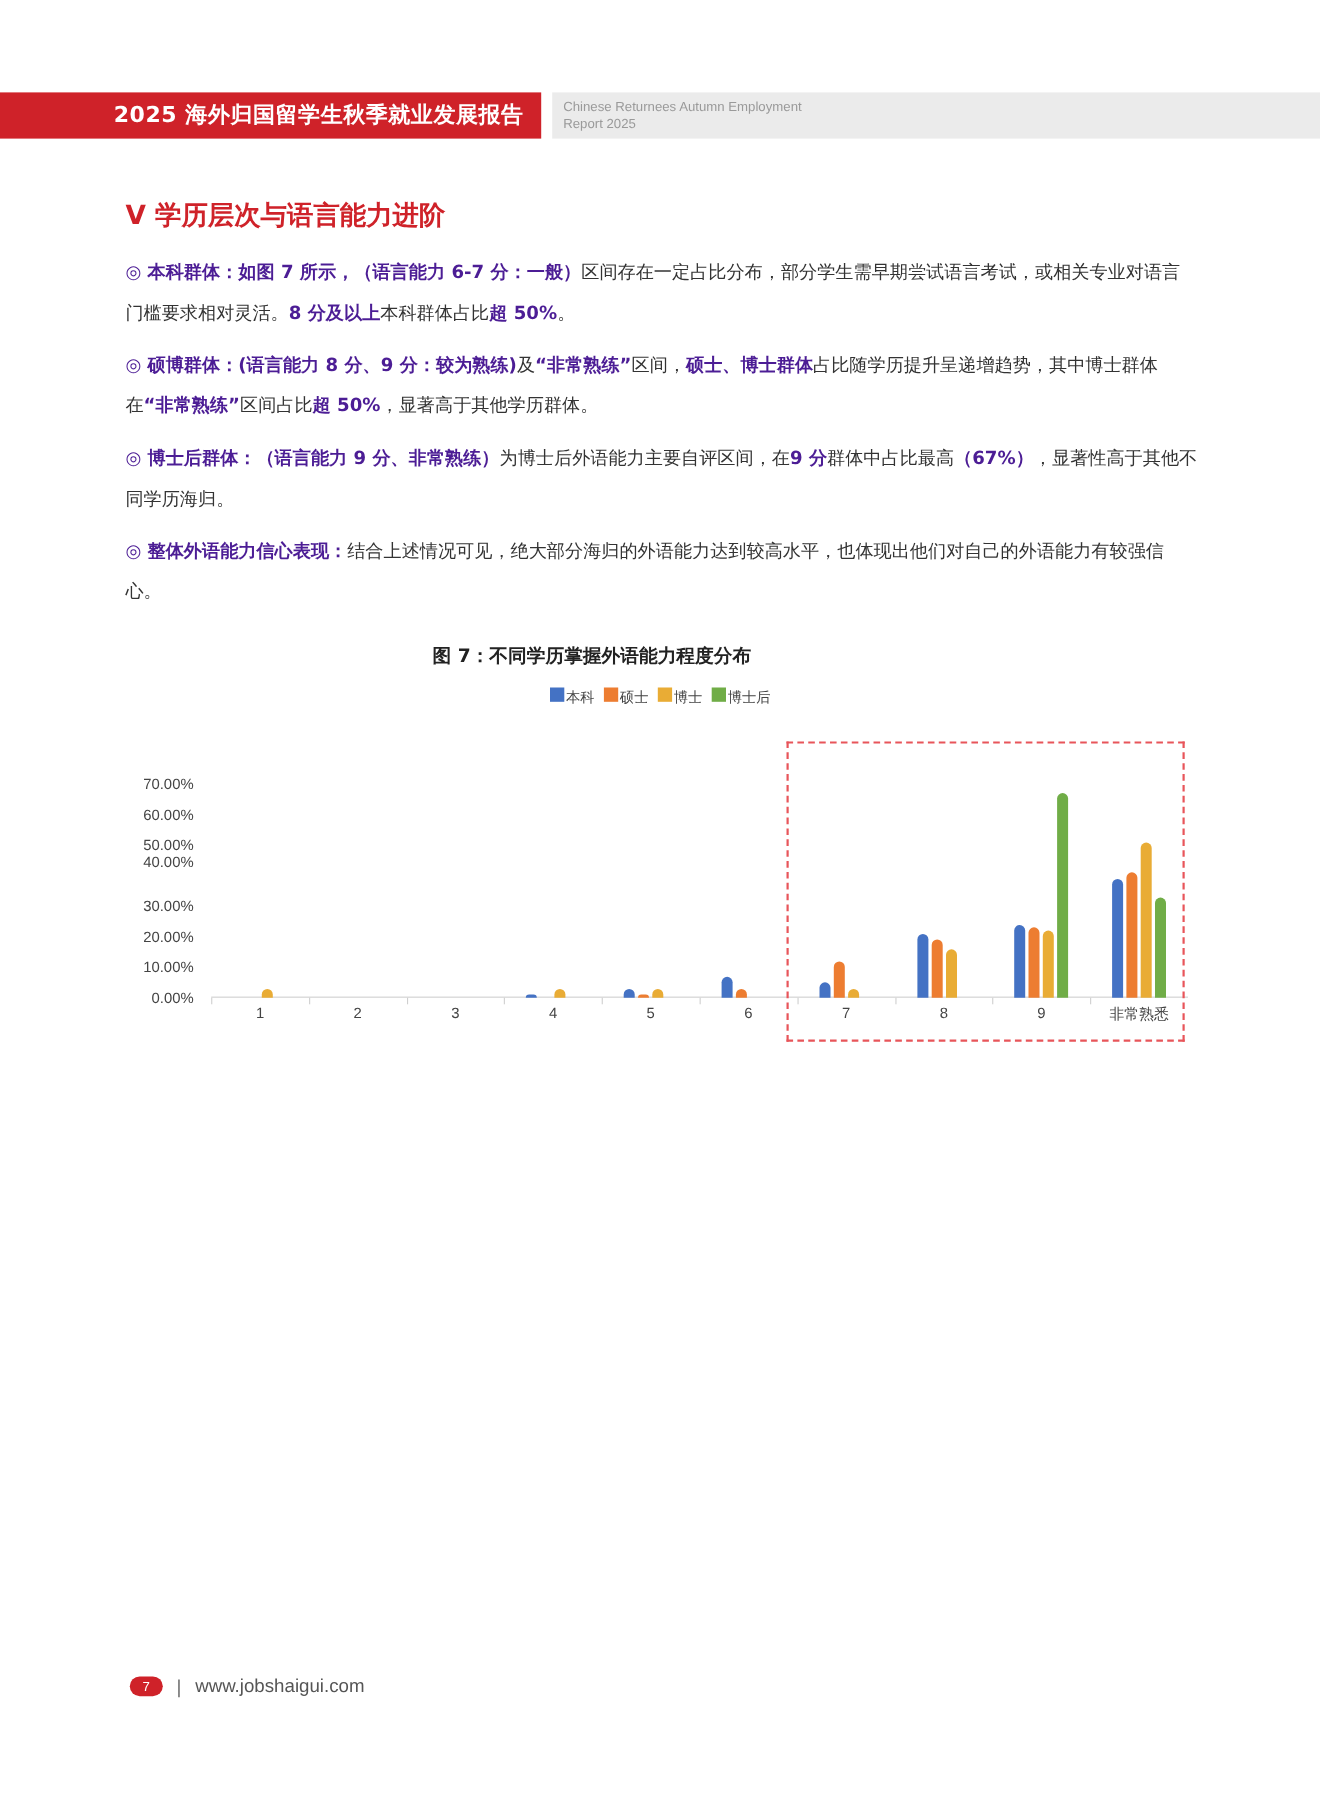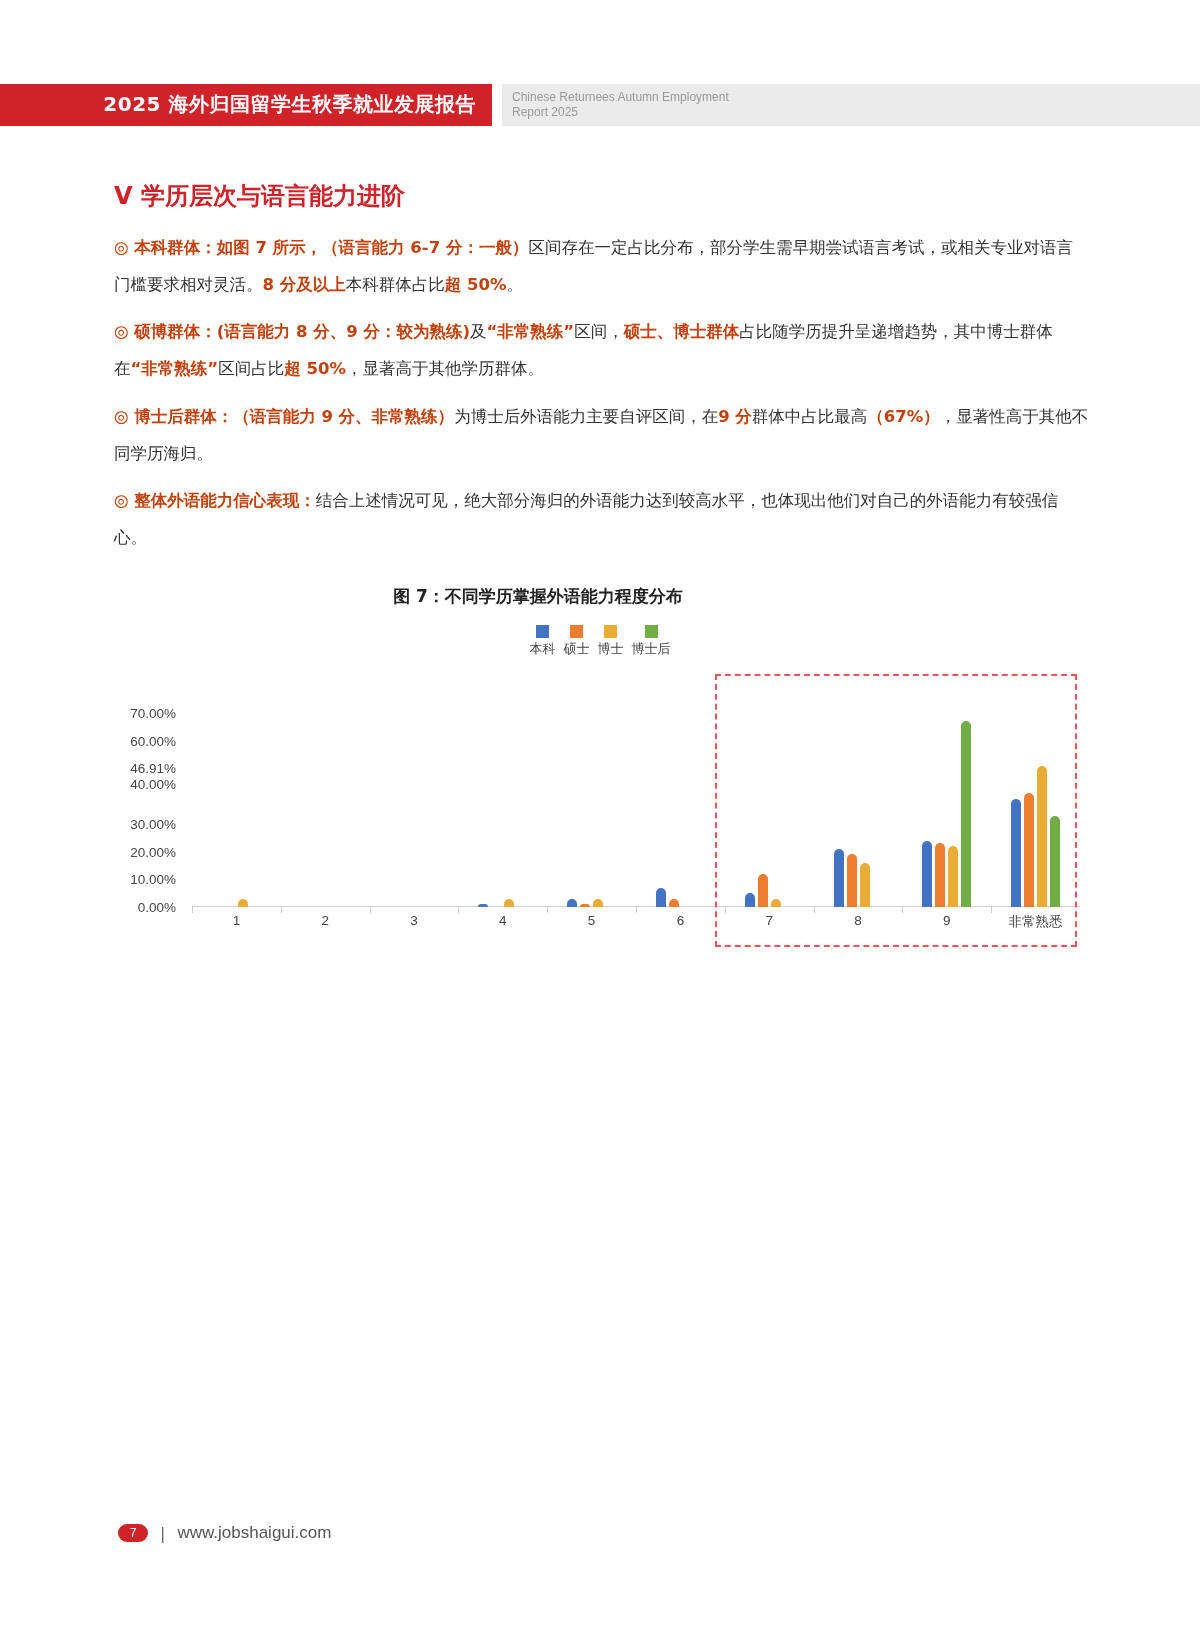--- a/index.html
+++ b/index.html
@@ -3,24 +3,24 @@
 <meta charset="utf-8">
 <style>
   html,body{margin:0;padding:0;background:#fff;}
   body{width:1200px;height:1630px;position:relative;overflow:hidden;font-family:"DejaVu Sans","Liberation Sans",sans-serif;color:#222;}
   .hdr-red{position:absolute;left:0;top:84px;width:492px;height:42px;background:#cf2229;}
   .hdr-title{position:absolute;right:16px;top:7px;color:#fff;font-weight:bold;font-size:20px;letter-spacing:0.5px;white-space:nowrap;}
   .hdr-gray{position:absolute;left:502px;top:84px;width:698px;height:42px;background:#ebebeb;}
   .hdr-sub{position:absolute;left:10px;top:6px;color:#9a9a9a;font-size:12px;line-height:15px;font-family:"Liberation Sans",sans-serif;}
   .sec-title{position:absolute;left:114px;top:180px;color:#cf2229;font-weight:bold;font-size:24px;}
   .para{position:absolute;left:114px;width:975px;font-size:16.5px;line-height:37px;color:#333;}
-  .para b{color:#c2410c;}
+  .para b{color:#4c1d95;}
   .chart-title{position:absolute;left:0;width:1076px;top:585px;text-align:center;font-weight:bold;font-size:17px;color:#222;}
   .legend{position:absolute;top:625px;left:0;width:1200px;display:flex;justify-content:center;gap:8px;font-size:13px;color:#444;}
-  .lg-item{display:flex;align-items:center;gap:2px;flex-direction:column;}
+  .lg-item{display:flex;gap:2px;}
   .lg-sw{width:13px;height:13px;display:inline-block;}
   .yaxis{position:absolute;left:100px;top:700px;width:76px;height:220px;}
   .ytick{position:absolute;right:0;font-size:13.5px;color:#444;font-family:Liberation Sans, sans-serif;transform:translateY(-50%);}
   .plot{position:absolute;left:192px;top:690px;width:888px;height:217px;}
   .baseline{position:absolute;left:0;right:0;bottom:0;height:1px;background:#cfcfcf;}
   .tick{position:absolute;bottom:-6px;width:1px;height:6px;background:#cfcfcf;}
   .bar{position:absolute;bottom:0;width:10px;border-radius:5px 5px 0 0;}
   .xlab{position:absolute;top:223px;transform:translateX(-50%);font-size:13.5px;color:#444;white-space:nowrap;font-family:"Liberation Sans",sans-serif;}
   .dash-box{position:absolute;left:715px;top:674px;width:362px;height:273px;border:2px dashed #e8555a;box-sizing:border-box;}
   .footer{position:absolute;left:118px;top:1523px;display:flex;align-items:center;gap:12px;}
@@ -79,21 +79,21 @@
       <span>博士后</span>
     </div>
 </div>
 
 <div class="yaxis" id="yaxis">
     <div class="ytick" style="top: 207px;">0.00%</div>
     <div class="ytick" style="top: 179.286px;">10.00%</div>
     <div class="ytick" style="top: 151.571px;">20.00%</div>
     <div class="ytick" style="top: 123.857px; margin-left: 28px;">30.00%</div>
     <div class="ytick" style="top: 84px; margin-left: 16px;">40.00%</div>
-    <div class="ytick" style="top: 68.4286px;">46.91%</div>
+    <div class="ytick" style="top: 68.4286px;">50.00%</div>
     <div class="ytick" style="top: 40.7143px;">60.00%</div>
     <div class="ytick" style="top: 13px;">70.00%</div>
   </div>
 <div class="plot" id="plot">
   <div class="baseline"></div>
 <div class="tick" style="left: 0px;"></div>
     <div class="xlab" style="left: 44.4px;">1</div>
     <div class="bar" style="left: 45.9px; height: 8.31429px; background: rgb(233, 172, 53);"></div>
     <div class="tick" style="left: 88.8px;"></div>
     <div class="xlab" style="left: 133.2px;">2</div>

